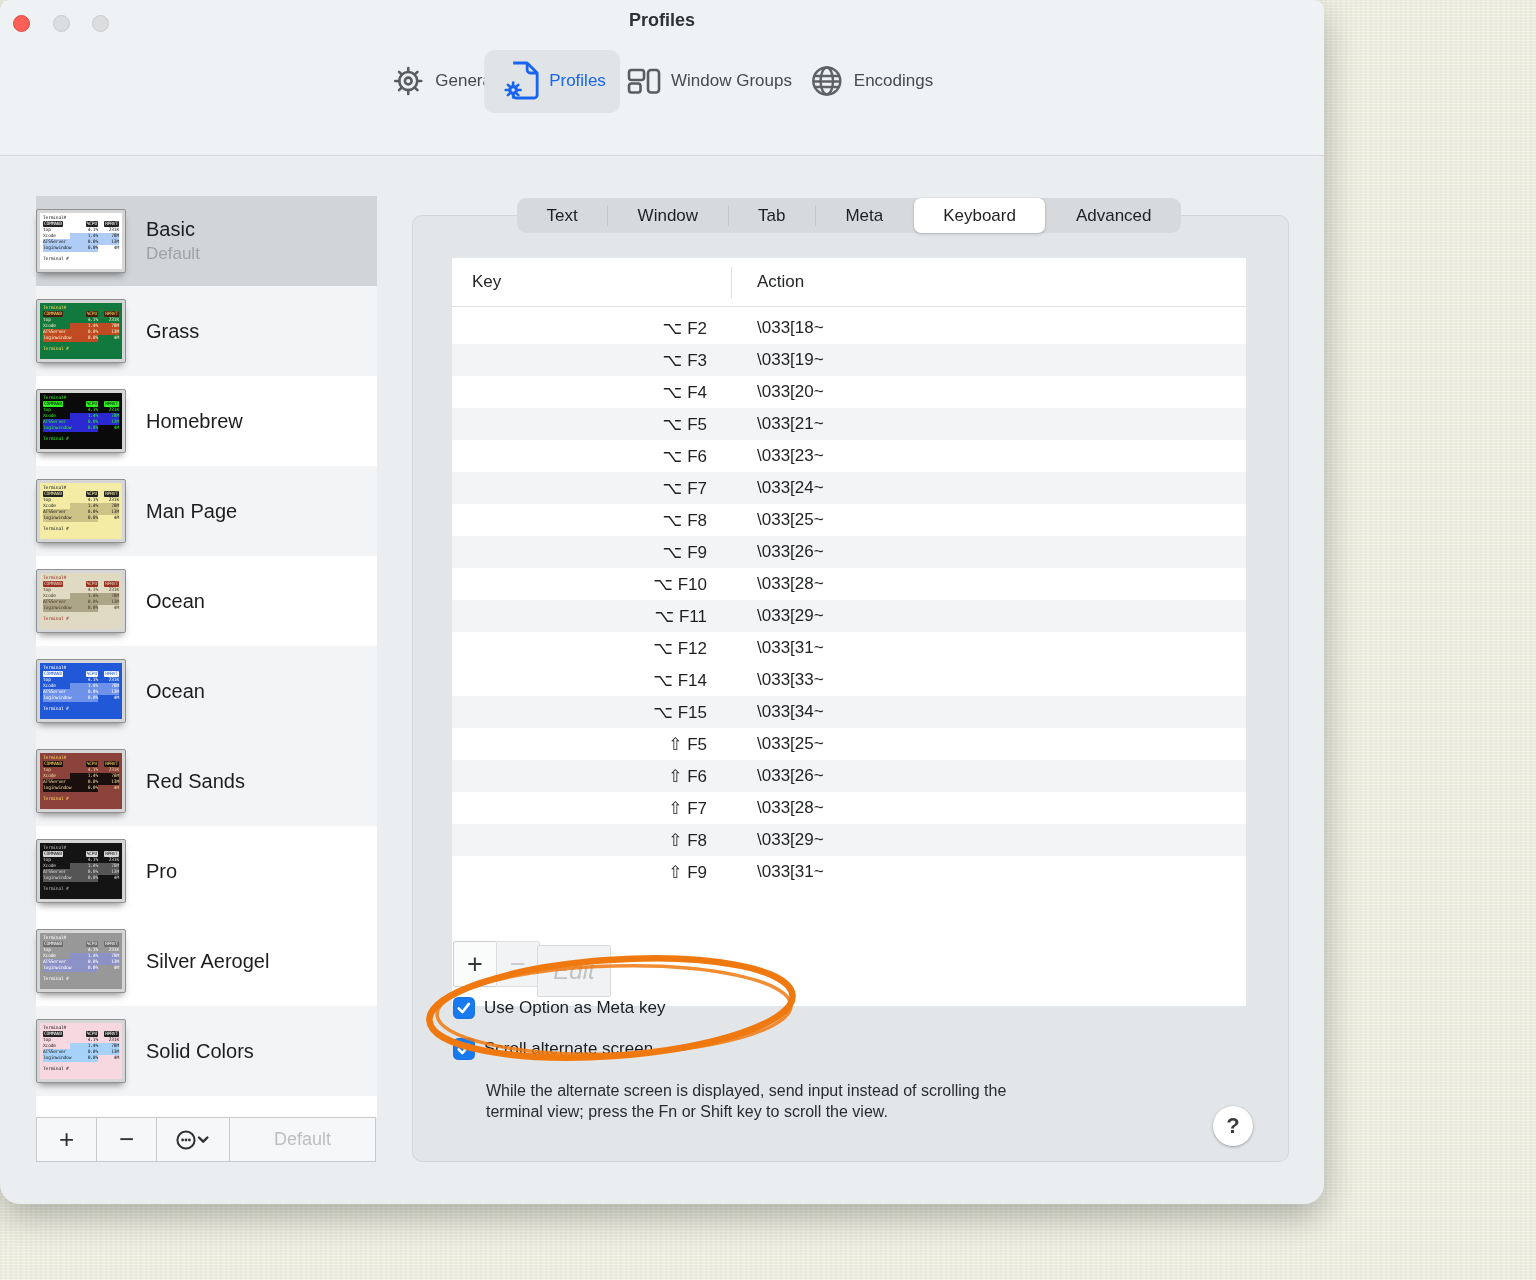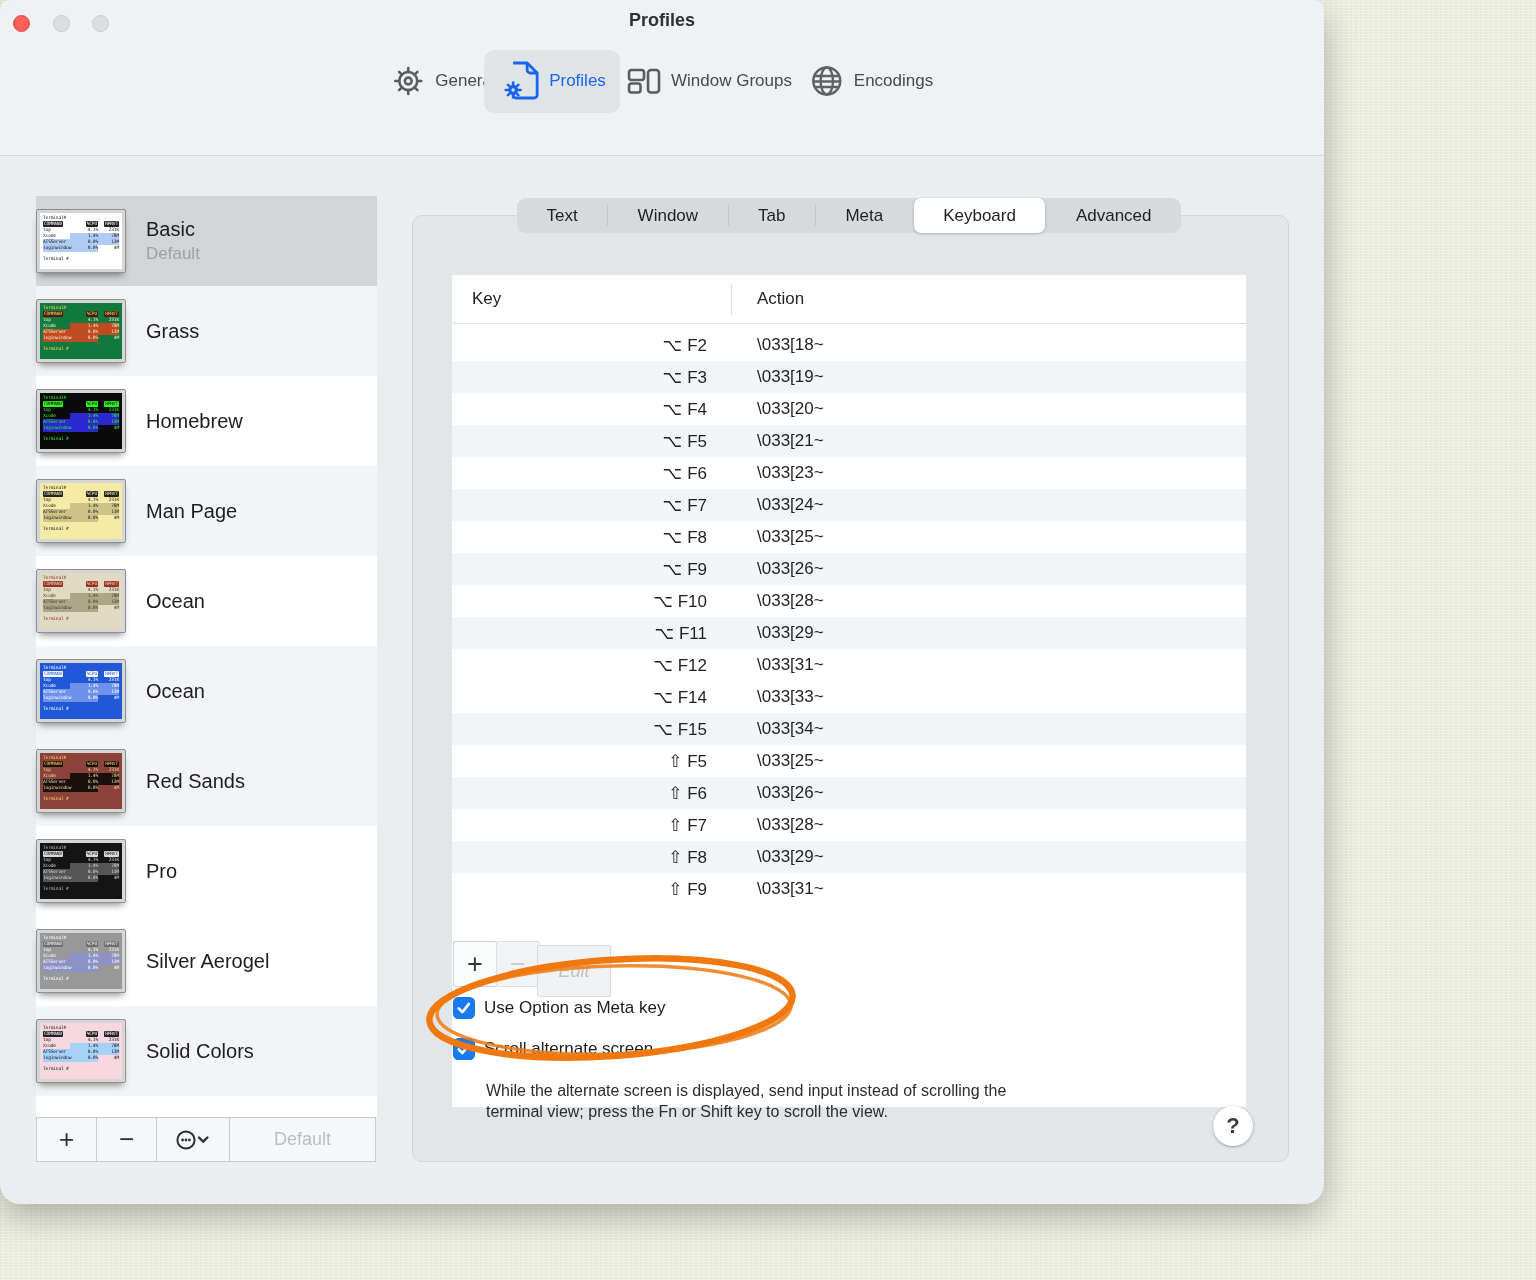--- a/index.html
+++ b/index.html
@@ -59,39 +59,39 @@
   .panel { position:absolute; left:412px; top:215px; width:877px; height:947px;
     background:#E3E6E9; border:1px solid #D3D6D8; border-radius:10px; }
   .tabs { position:absolute; left:517px; top:198px; width:664px; height:35px;
     background:#D7DADD; border-radius:9px; display:flex; align-items:stretch; z-index:3; }
   .seg { flex:1 1 auto; display:flex; align-items:center; justify-content:center;
     font-size:17px; color:#1E1F21; padding:0 18px; border-radius:7px; position:relative; white-space:nowrap; }
   .seg.selected { background:#FFFFFF; box-shadow:0 1px 3px rgba(0,0,0,.22), 0 0 0 0.5px rgba(0,0,0,.04); }
   .segsep { width:1px; margin:7px 0; background:#C4C7C9; flex:none; }
   .segsep.hidden { background:transparent; }
   
-  .ktable { position:absolute; left:452px; top:258px; width:794px; height:832px;
-    background:#FFFFFF;margin-top:17px; }
+  .ktable { position:absolute; left:452px; top:258px; width:794px; height:748px;
+    background:#FFFFFF; }
   .thead { position:relative; height:49px; border-bottom:1px solid #DEE0E1;
     display:flex; align-items:center; font-size:17px; color:#232527; }
   .thead .hkey { padding-left:20px; }
   .thead .haction2 { position:absolute; left:305px; }
   .hdiv { position:absolute; left:279px; top:9px; width:1px; height:31px; background:#DBDDDF; }
   .tbody { padding-top:5px; }
   .trow { height:32px; display:flex; align-items:center; font-size:17px; color:#1E2022; }
   .trow.stripe { background:#F2F4F5; }
   .trow .key { width:279px; padding-right:24px; text-align:right; flex:none; }
   .trow .action { padding-left:26px; }
   
   .abtn { position:absolute; display:flex; align-items:center; justify-content:center;
     background:#FAFBFB; border:1px solid #CDCFD1; border-radius:2px; }
   .abtn.plus  { left:453px; top:941px; width:44px; height:46px; font-size:27px; font-weight:300; color:#333537; }
   .abtn.minus { left:496px; top:941px; width:44px; height:46px; font-size:27px; font-weight:300;
     color:#C8CACC; background:#F2F3F4; border-color:#DCDEDF; }
-  .abtn.edit  { left:537px; top:945px; width:74px; height:52px; font-size:18px;
+  .abtn.edit  { left:537px; top:945px; width:74px; height:52px; font-size:24px;
     color:#C0C2C4; background:#F1F2F3; border-color:#D8DADB;font-style:italic; }
   .checkrow { position:absolute; left:453px; display:flex; align-items:center; gap:9px; }
   .cbox { width:22px; height:22px; border-radius:5.5px; background:#187AEE; flex:none;
     display:flex; align-items:center; justify-content:center; box-shadow:inset 0 0 0 .5px rgba(0,0,0,.12); }
   .clabel { font-size:17px; color:#1B1D1F; }
   .footnote { position:absolute; left:486px; top:1080px; width:680px;
     font-size:16px; line-height:21px; color:#2A2C2E; }
   .helpbtn { position:absolute; left:1213px; top:1106px; width:40px; height:40px;
     border-radius:50%; background:#FFFFFF; box-shadow:0 1px 3px rgba(0,0,0,.3), 0 0 0 .5px rgba(0,0,0,.06);
     display:flex; align-items:center; justify-content:center;

